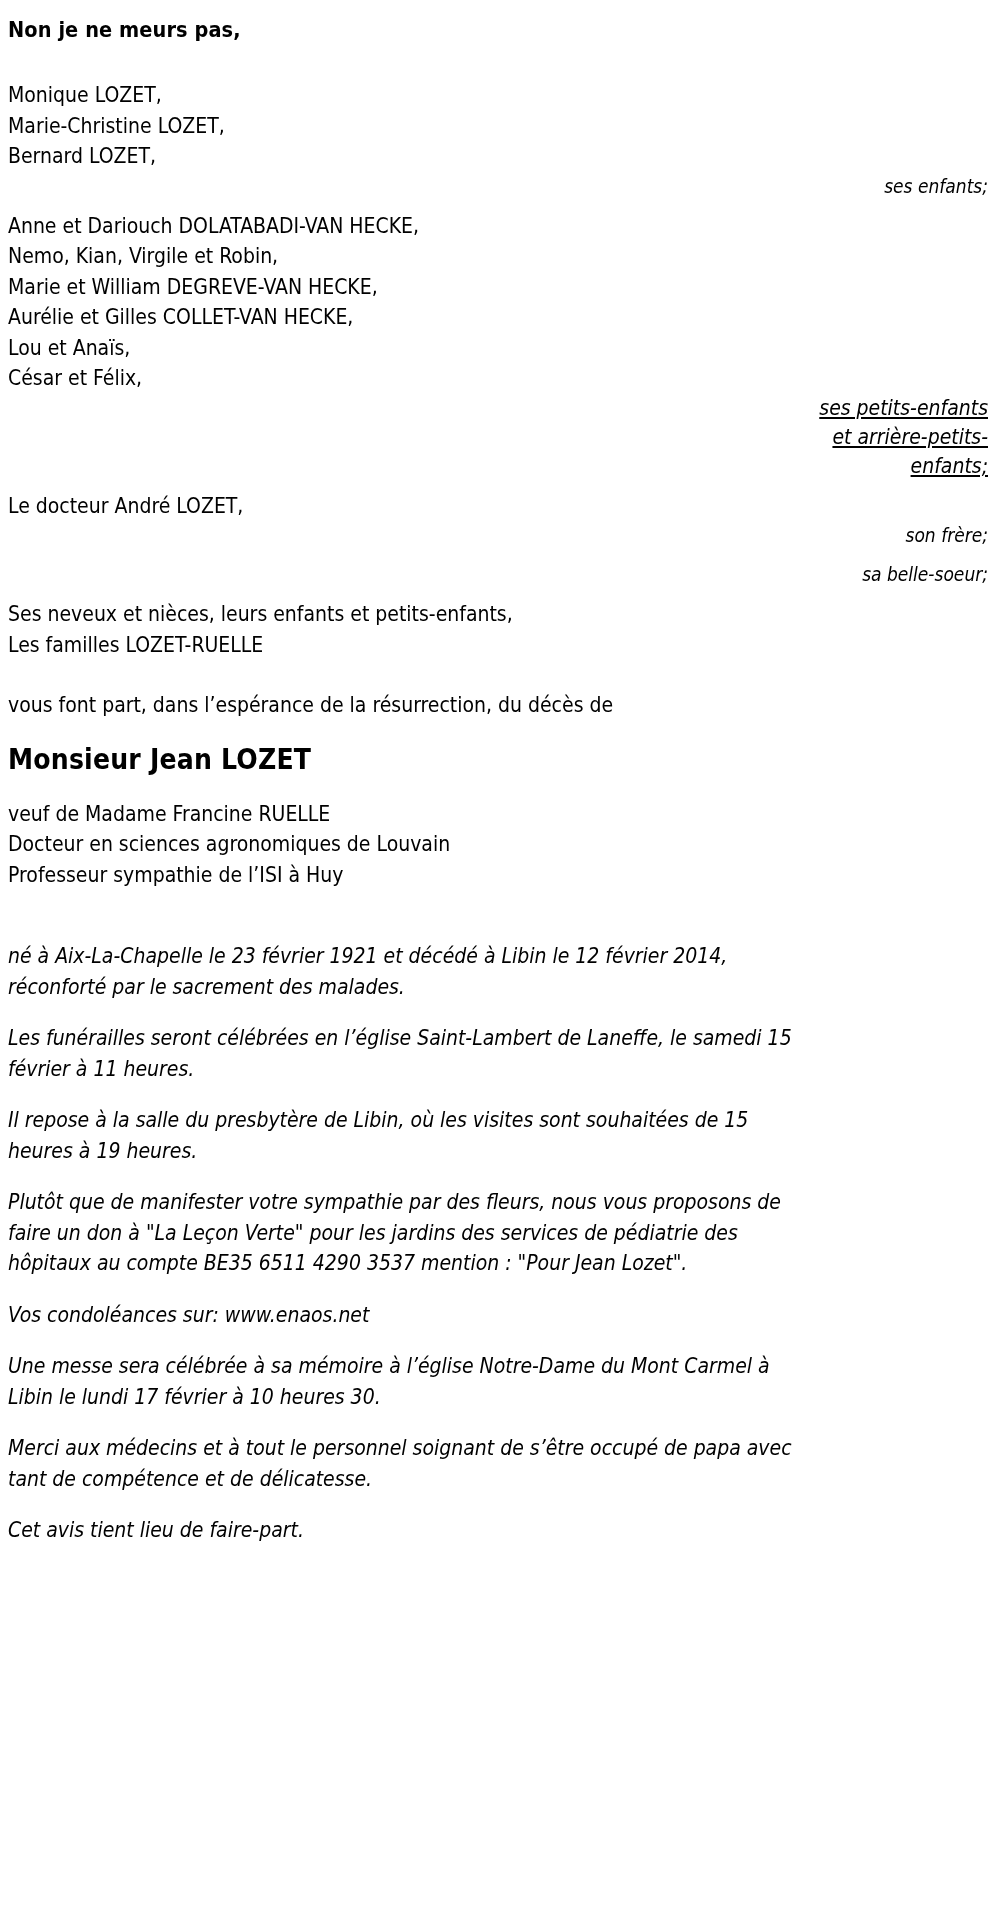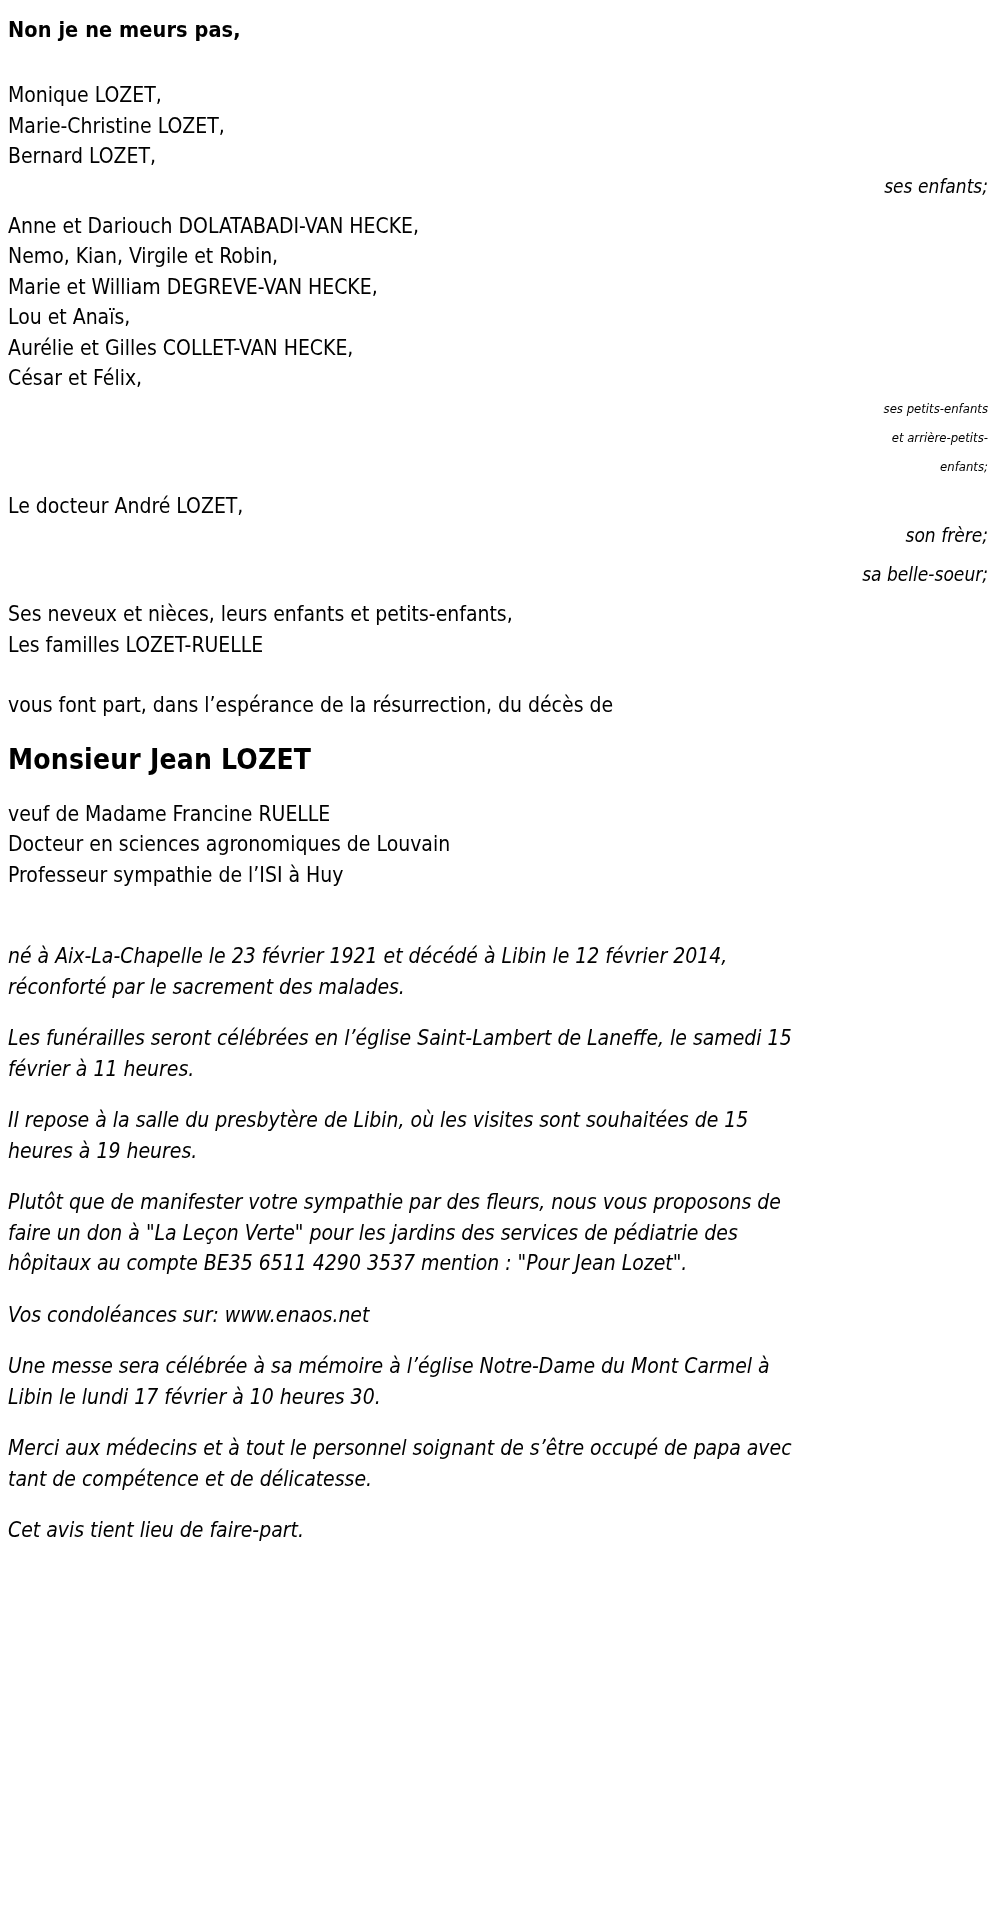--- a/index.html
+++ b/index.html
@@ -47,24 +47,25 @@
 
   .rel {
     font-style: italic;
     font-size: 19px;
     line-height: 29px;
     text-align: right;
     padding-right: 2px;
   }
   .rel-block {
     font-style: italic;
-    font-size: 13px;
+    font-size: 21px;
     line-height: 29px;
     text-align: right;
     padding-right: 2px;
+    text-decoration: underline;
   }
 
   .para {
     font-size: 21px;
     line-height: 30.5px;
     max-width: 790px;
     font-style: italic;
   }
 
   .announce {
@@ -105,22 +106,22 @@
     <div class="name-line">Bernard LOZET,</div>
     <div class="rel">ses enfants;</div>
   </div>
 
   <div class="gap-sm"></div>
 
   <div>
     <div class="name-line">Anne et Dariouch DOLATABADI-VAN HECKE,</div>
     <div class="name-line">Nemo, Kian, Virgile et Robin,</div>
     <div class="name-line">Marie et William DEGREVE-VAN HECKE,</div>
+    <div class="name-line">Aurélie et Gilles COLLET-VAN HECKE,</div>
     <div class="name-line">Lou et Anaïs,</div>
-    <div class="name-line">Aurélie et Gilles COLLET-VAN HECKE,</div>
     <div class="name-line">César et Félix,</div>
     <div class="rel-block">
       <div>ses petits-enfants</div>
       <div>et arrière-petits-</div>
       <div>enfants;</div>
     </div>
   </div>
 
   <div class="gap-sm"></div>
 

